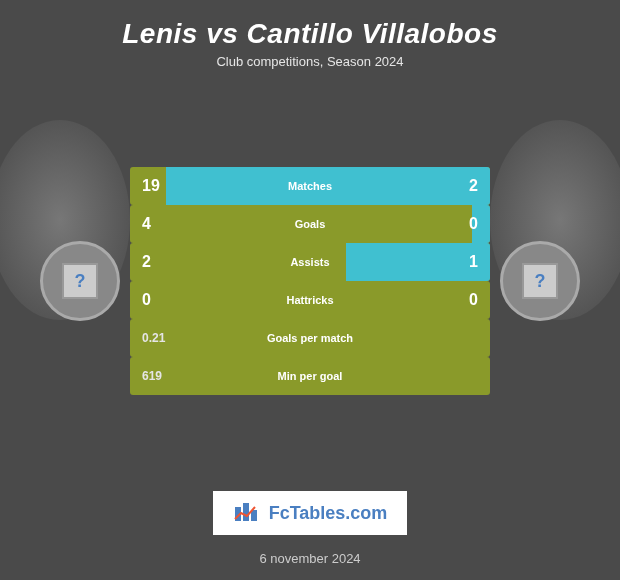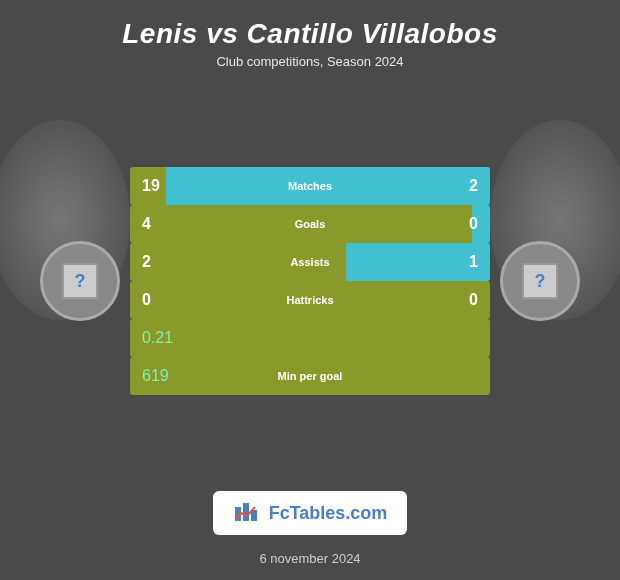--- a/index.html
+++ b/index.html
@@ -174,31 +174,31 @@
       width: 100%;
       height: 100%;
       background-color: #8a9a2a;
     }
 
     .stat-single-left {
       position: absolute;
       left: 12px;
       top: 50%;
       transform: translateY(-50%);
-      font-size: 16px;
-      font-weight: normal;
-      color: #86efac;
+      font-size: 12px;
+      font-weight: bold;
+      color: #e5e5e5;
       z-index: 3;
     }
 
     
     .logo-area {
       margin-top: 10px;
       background: white;
-      border-radius: 6px;
+      border-radius: 0;
       padding: 8px 20px;
       display: flex;
       align-items: center;
       gap: 8px;
       justify-content: center;
     }
 
     .logo-icon {
       width: 28px;
       height: 28px;
@@ -302,20 +302,21 @@
             <div class="stat-bar-bg"></div>
             <span class="stat-left-value">0</span>
             <span class="stat-label">Hattricks</span>
             <span class="stat-right-value">0</span>
           </div>
         </div>
         <div class="stat-row">
           <div class="stat-bar-container">
             <div class="stat-bar-single"></div>
             <span class="stat-single-left">0.21</span>
+            <span class="stat-label">Goals per match</span>
           </div>
         </div>
         <div class="stat-row">
           <div class="stat-bar-container">
             <div class="stat-bar-single"></div>
             <span class="stat-single-left">619</span>
             <span class="stat-label">Min per goal</span>
           </div>
         </div>
       </div>

